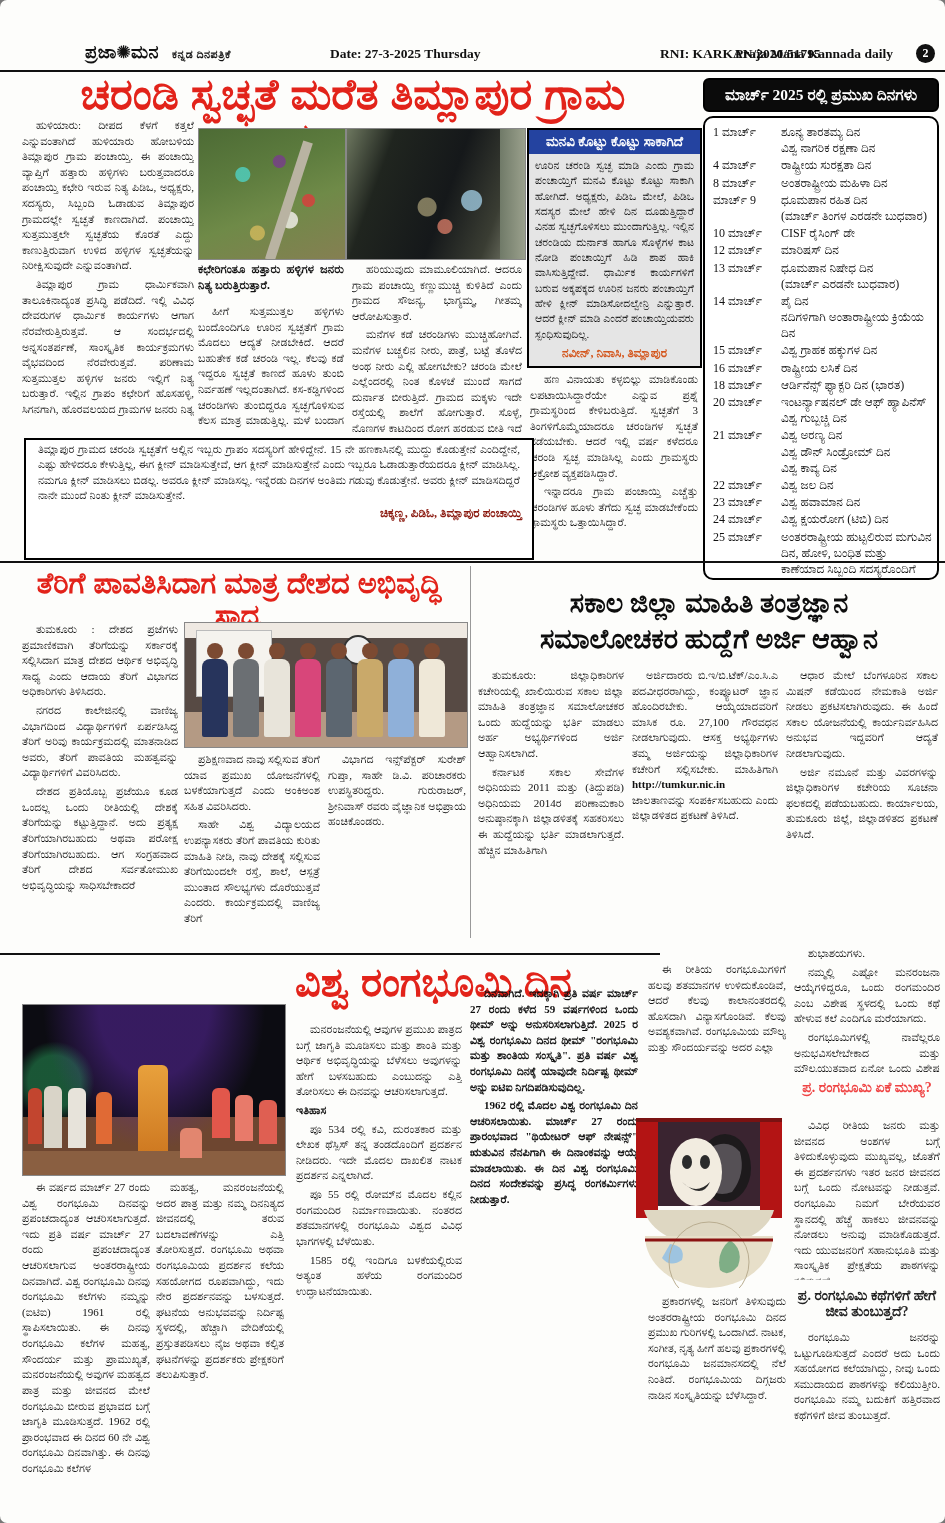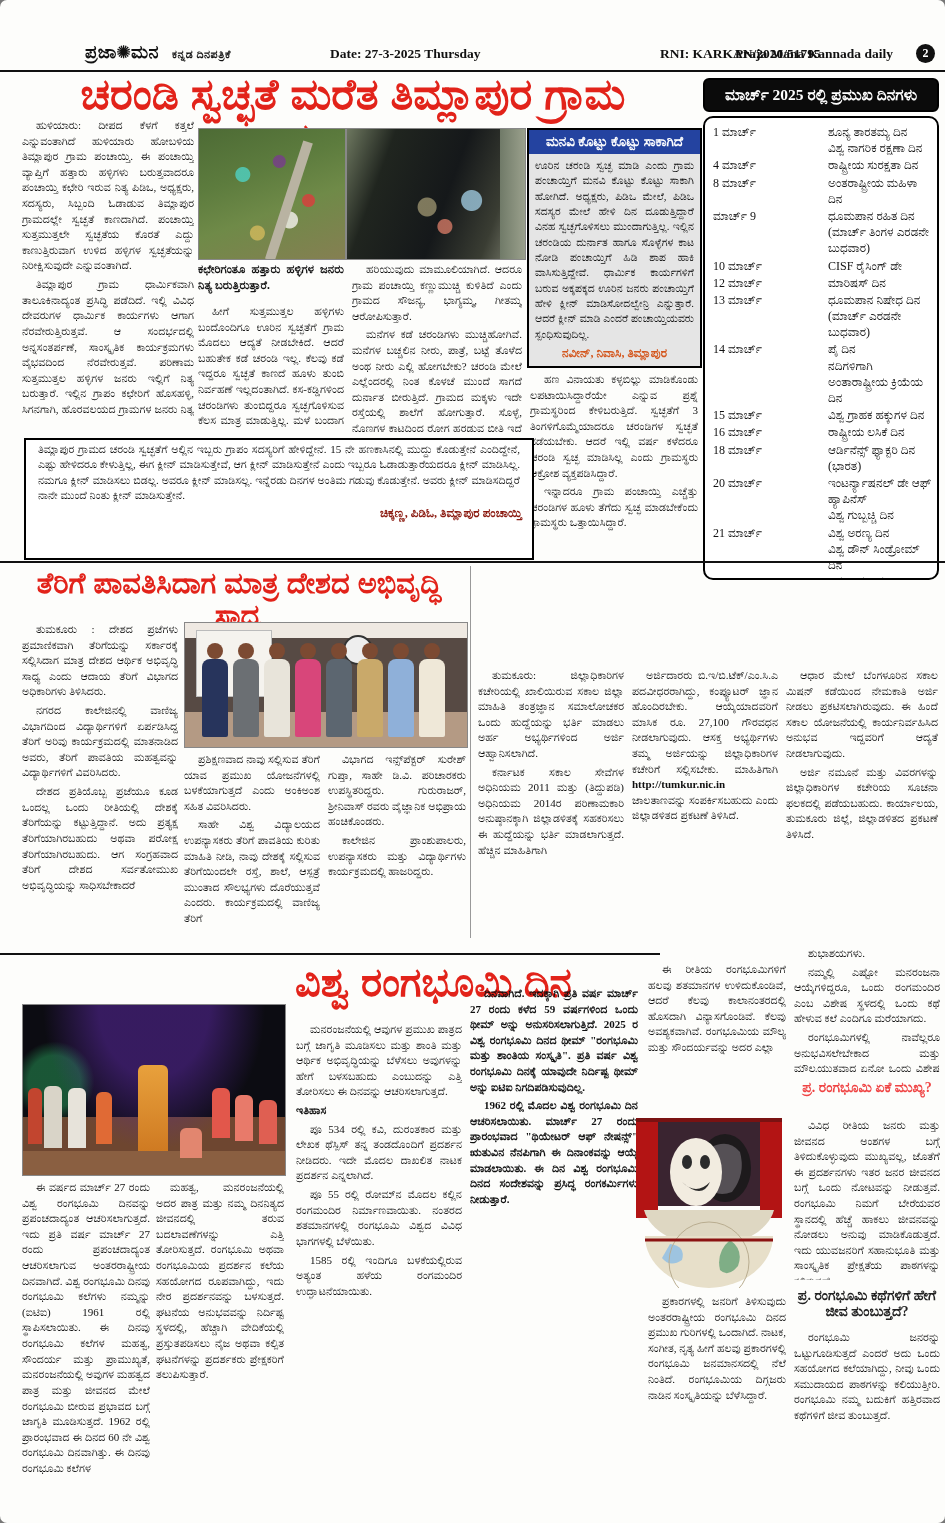--- a/index.html
+++ b/index.html
@@ -13,21 +13,21 @@
   .hmeta{position:absolute;top:8px;font-weight:bold;font-size:13.5px;white-space:nowrap;}
   #pageno{position:absolute;right:10px;top:6px;width:19px;height:19px;border-radius:50%;
           background:#111;color:#fff;font-size:12px;font-weight:bold;text-align:center;line-height:19px;}
   #main-headline{position:absolute;left:8px;top:72px;width:690px;text-align:center;
      font-size:43px;font-weight:bold;color:#e2231a;line-height:1.05;font-family:"Liberation Sans","DejaVu Sans",sans-serif;}
   
   #sidebar{position:absolute;left:703px;top:78px;width:236px;}
   #sidebar-title{background:#0b0b0b;color:#fff;font-weight:bold;font-size:15.5px;text-align:center;
      padding:6px 4px;border-radius:6px;border:2px solid #000;}
   #sidebar-box{border:2px solid #000;border-radius:10px;margin-top:4px;padding:6px 4px;height:448px;overflow:hidden;background:#fff;}
-  .day-row{display:flex;font-size:12px;line-height:1.35;margin-bottom:1px;gap:47px;}
+  .day-row{display:flex;font-size:12px;line-height:1.35;margin-bottom:1px;}
   .day-date{width:66px;flex:none;padding-left:4px;}
   .day-names{flex:1;white-space:pre-line;padding-left:2px;}
   
   .col{position:absolute;font-size:11px;line-height:1.42;text-align:justify;overflow:hidden;}
   .col p{margin:0 0 3px;text-indent:14px;}
   .caption{font-weight:bold;font-size:11.5px;line-height:1.35;text-align:justify;}
   
   .photo{position:absolute;overflow:hidden;border:1px solid #888;}
   #photo-grass{background:
      radial-gradient(circle at 75% 55%, rgba(220,60,60,.8) 0 6px, transparent 7px),
@@ -264,23 +264,26 @@
   </div>
 
   <div class="col" style="left:184px;top:752px;width:136px;height:182px;">
 
   <p>ಪ್ರಶಿಕ್ಷಣವಾದ ನಾವು ಸಲ್ಲಿಸುವ ತೆರಿಗೆ ಯಾವ ಪ್ರಮುಖ ಯೋಜನೆಗಳಲ್ಲಿ ಬಳಕೆಯಾಗುತ್ತದೆ ಎಂದು ಅಂಕಿಅಂಶ ಸಹಿತ ವಿವರಿಸಿದರು.</p>
       <p>ಸಾಹೇ ವಿಶ್ವ ವಿದ್ಯಾಲಯದ ಉಪನ್ಯಾಸಕರು ತೆರಿಗೆ ಪಾವತಿಯ ಕುರಿತು ಮಾಹಿತಿ ನೀಡಿ, ನಾವು ದೇಶಕ್ಕೆ ಸಲ್ಲಿಸುವ ತೆರಿಗೆಯಿಂದಲೇ ರಸ್ತೆ, ಶಾಲೆ, ಆಸ್ಪತ್ರೆ ಮುಂತಾದ ಸೌಲಭ್ಯಗಳು ದೊರೆಯುತ್ತವೆ ಎಂದರು. ಕಾರ್ಯಕ್ರಮದಲ್ಲಿ ವಾಣಿಜ್ಯ ತೆರಿಗೆ</p>
     </div>
   <div class="col" style="left:328px;top:752px;width:138px;height:182px;">
 
   <p>ವಿಭಾಗದ ಇನ್ಸ್‌ಪೆಕ್ಟರ್ ಸುರೇಶ್ ಗುಪ್ತಾ, ಸಾಹೇ ಡಿ.ವಿ. ಪರಿಚಾರಕರು ಉಪಸ್ಥಿತರಿದ್ದರು. ಗುರುರಾಜರ್, ಶ್ರೀನಿವಾಸ್ ರವರು ವೈಜ್ಞಾನಿಕ ಅಭಿಪ್ರಾಯ ಹಂಚಿಕೊಂಡರು.</p>
-      <p>ಕಾಲೇಜಿನ ಪ್ರಾಂಶುಪಾಲರು, ಉಪನ್ಯಾಸಕರು ಮತ್ತು ವಿದ್ಯಾರ್ಥಿಗಳು ಕಾರ್ಯಕ್ರಮದಲ್ಲಿ ಹಾಜರಿದ್ದರು.</p>
-    </div>
-
+    </div>
+
+  <div id="headline3">
+    <div>ಸಕಾಲ ಜಿಲ್ಲಾ ಮಾಹಿತಿ ತಂತ್ರಜ್ಞಾನ</div>
+    <div>ಸಮಾಲೋಚಕರ ಹುದ್ದೆಗೆ ಅರ್ಜಿ ಆಹ್ವಾನ</div>
+  </div>
 
   <div class="col" style="left:478px;top:668px;width:146px;height:266px;">
 
   <p>ತುಮಕೂರು: ಜಿಲ್ಲಾಧಿಕಾರಿಗಳ ಕಚೇರಿಯಲ್ಲಿ ಖಾಲಿಯಿರುವ ಸಕಾಲ ಜಿಲ್ಲಾ ಮಾಹಿತಿ ತಂತ್ರಜ್ಞಾನ ಸಮಾಲೋಚಕರ ಒಂದು ಹುದ್ದೆಯನ್ನು ಭರ್ತಿ ಮಾಡಲು ಅರ್ಹ ಅಭ್ಯರ್ಥಿಗಳಿಂದ ಅರ್ಜಿ ಆಹ್ವಾನಿಸಲಾಗಿದೆ.</p>
       <p>ಕರ್ನಾಟಕ ಸಕಾಲ ಸೇವೆಗಳ ಅಧಿನಿಯಮ 2011 ಮತ್ತು (ತಿದ್ದುಪಡಿ) ಅಧಿನಿಯಮ 2014ರ ಪರಿಣಾಮಕಾರಿ ಅನುಷ್ಠಾನಕ್ಕಾಗಿ ಜಿಲ್ಲಾಡಳಿತಕ್ಕೆ ಸಹಕರಿಸಲು ಈ ಹುದ್ದೆಯನ್ನು ಭರ್ತಿ ಮಾಡಲಾಗುತ್ತದೆ. ಹೆಚ್ಚಿನ ಮಾಹಿತಿಗಾಗಿ</p>
     </div>
   <div class="col" style="left:632px;top:668px;width:146px;height:266px;">
     <p><span>ಅರ್ಜಿದಾರರು ಬಿ.ಇ/ಬಿ.ಟೆಕ್/ಎಂ.ಸಿ.ಎ ಪದವೀಧರರಾಗಿದ್ದು, ಕಂಪ್ಯೂಟರ್ ಜ್ಞಾನ ಹೊಂದಿರಬೇಕು. ಆಯ್ಕೆಯಾದವರಿಗೆ ಮಾಸಿಕ ರೂ. 27,100 ಗೌರವಧನ ನೀಡಲಾಗುವುದು. ಆಸಕ್ತ ಅಭ್ಯರ್ಥಿಗಳು ತಮ್ಮ ಅರ್ಜಿಯನ್ನು ಜಿಲ್ಲಾಧಿಕಾರಿಗಳ ಕಚೇರಿಗೆ ಸಲ್ಲಿಸಬೇಕು. ಮಾಹಿತಿಗಾಗಿ</span>
        <span class="website">http://tumkur.nic.in</span>
        <span>ಜಾಲತಾಣವನ್ನು ಸಂಪರ್ಕಿಸಬಹುದು ಎಂದು ಜಿಲ್ಲಾಡಳಿತದ ಪ್ರಕಟಣೆ ತಿಳಿಸಿದೆ.</span></p>

